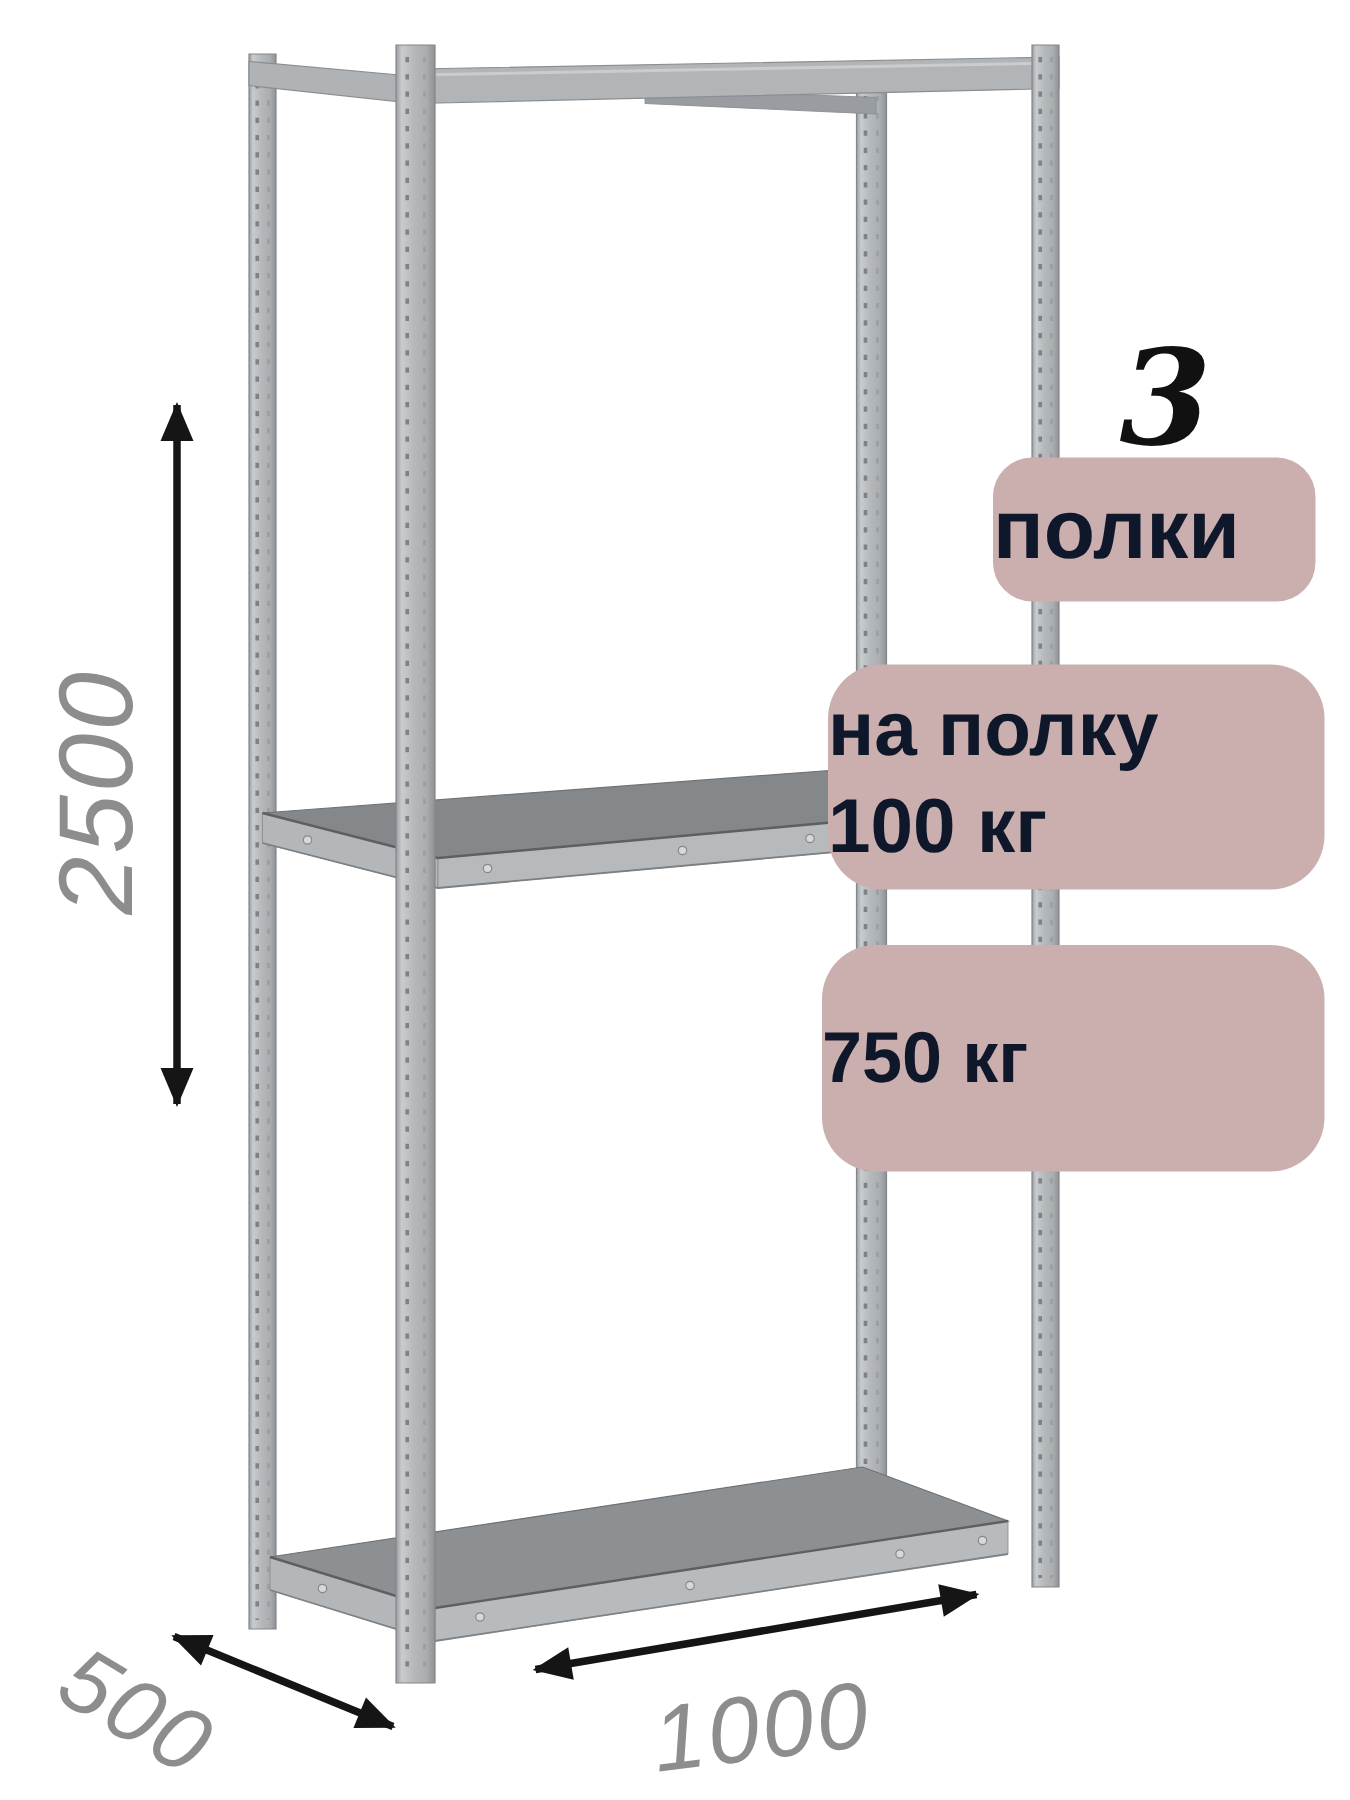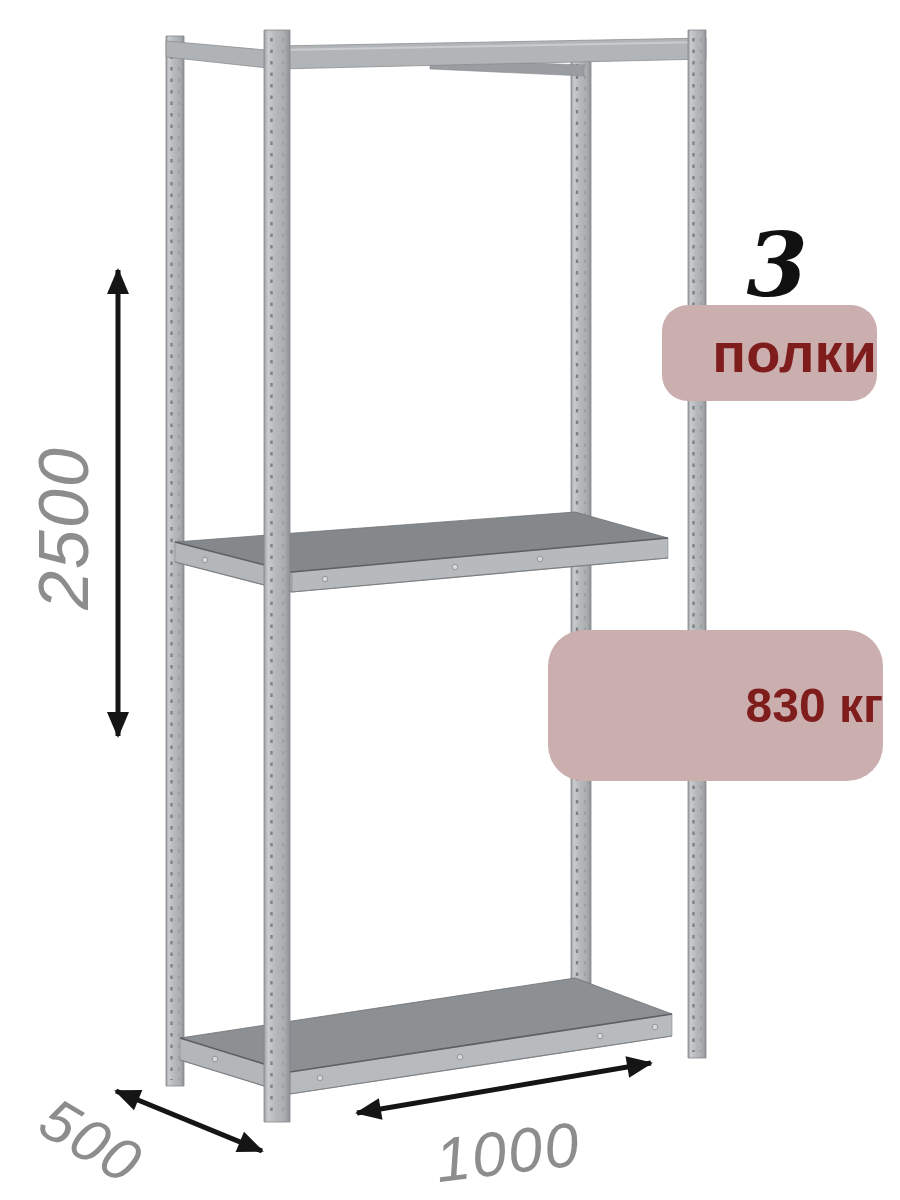--- a/index.html
+++ b/index.html
@@ -18,22 +18,22 @@
   .dim-depth{left:91px;top:1141px;font-size:60px;transform:translate(-50%,-50%) rotate(31deg);letter-spacing:2px;}
   .dim-width{left:508px;top:1152px;font-size:62px;transform:translate(-50%,-50%) rotate(-7deg);letter-spacing:2px;}
   
   .count-number{
     left:777px;top:265px;transform:translate(-50%,-50%);
     font-family:"DejaVu Serif",serif;font-style:italic;font-weight:700;
     font-size:88px;color:#111111;
   }
   
   .badge{
-    background:#cbaeae;color:#7f1d1d;font-weight:700;text-align:center;
-    display:flex;flex-direction:column;align-items:flex-end;justify-content:center;
+    background:#cbaeae;color:#0f172a;font-weight:700;text-align:center;
+    display:flex;flex-direction:column;align-items:flex-start;justify-content:center;
     line-height:1.28;white-space:nowrap;
   }
   .badge-count{left:662px;top:305px;width:215px;height:96px;border-radius:26px;font-size:56px;}
   .badge-shelf-load{left:552px;top:443px;width:331px;height:150px;border-radius:36px;font-size:51px;}
   .badge-rack-load{left:548px;top:630px;width:335px;height:151px;border-radius:36px;font-size:48px;}
 </style>
 </head>
 <body>
 
 <div id="stage">
@@ -123,18 +123,22 @@
 
   <div class="abs dim dim-height">2500</div>
   <div class="abs dim dim-depth">500</div>
   <div class="abs dim dim-width">1000</div>
 
   <div class="abs count-number">3</div>
   <div class="abs badge badge-count">
     <span>полки</span>
   </div>
 
+  <div class="abs badge badge-shelf-load">
+    <div>на полку</div>
+    <div>100 кг</div>
+  </div>
 
   <div class="abs badge badge-rack-load">
-    <div>830 кг</div>
+    <div>750 кг</div>
   </div>
 
 </div>
 
 </body></html>

